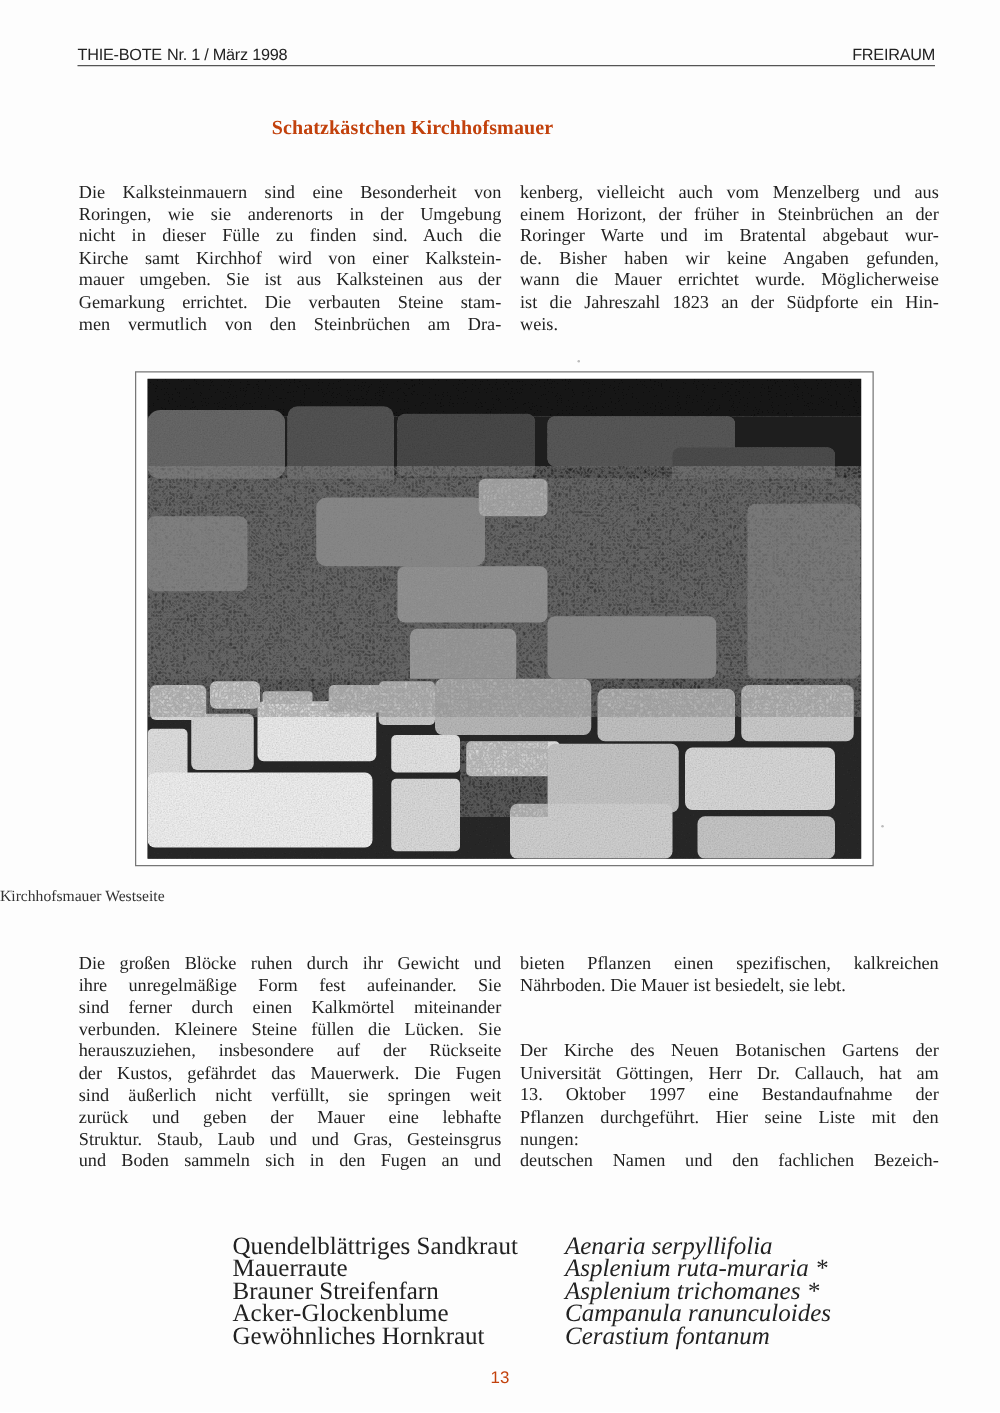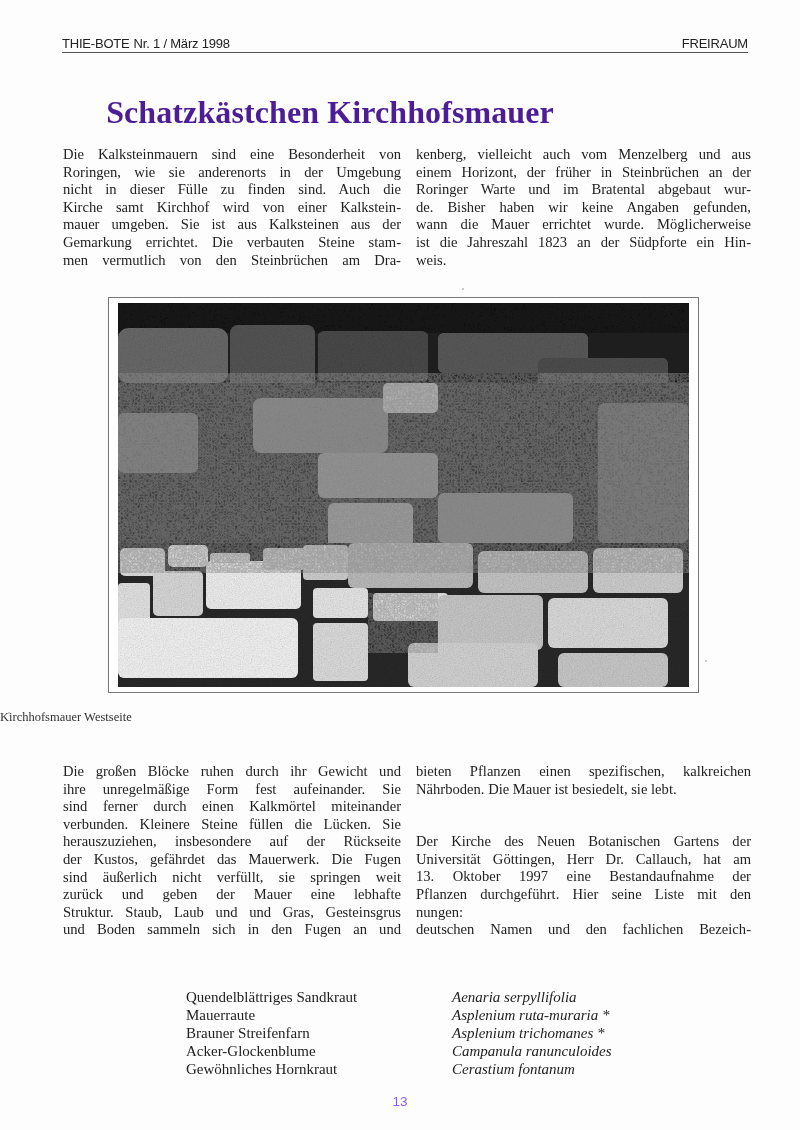--- a/index.html
+++ b/index.html
@@ -7,21 +7,21 @@
   .page { position: absolute; left: 0; top: 0; width: 800px; height: 1130px; background: #fdfdfd; }
 
   .running-head { position: absolute; left: 62px; top: 36px; width: 686px; height: 18px;
     font-family: "Liberation Sans", sans-serif; font-size: 13px; color: #222; }
   .running-head .left { position: absolute; left: 0; top: 0; letter-spacing: -0.2px; }
   .running-head .left .nr { margin-left: 4px; }
   .running-head .right { position: absolute; right: 0; top: 0; letter-spacing: -0.2px; }
   .head-rule { position: absolute; left: 62px; top: 52px; width: 686px; height: 0; border-top: 1.5px solid #555; }
 
   .title { position: absolute; left: 0; top: 94px; width: 660px; text-align: center;
-    font-family: "Liberation Serif", serif; font-weight: bold; font-size: 32px; color: #4c1d95; letter-spacing: 0.1px; }
+    font-family: "Liberation Serif", serif; font-weight: bold; font-size: 16px; color: #c2410c; letter-spacing: 0.1px; }
 
   .col { position: absolute; font-family: "Liberation Serif", serif; font-size: 14.6px; line-height: 17.6px;
     color: #222; text-align: justify; }
   .col .line { display: block; white-space: nowrap; text-align: justify; text-align-last: justify; }
   .col .line.last { text-align-last: left; }
 
   .c1 { left: 63px; top: 146px; width: 338px; }
   .c2 { left: 416px; top: 146px; width: 335px; }
   .c3 { left: 63px; top: 763px; width: 338px; }
   .c4 { left: 416px; top: 763px; width: 335px; }
@@ -29,27 +29,27 @@
 
   .photo-frame { position: absolute; left: 108px; top: 297px; width: 591px; height: 396px;
     border: 1px solid #777; background: #fff; box-sizing: border-box; }
   .photo { position: absolute; left: 9px; top: 5px; width: 571px; height: 384px; overflow: hidden; background: #2a2a2a; }
   .photo svg { display: block; }
 
   .caption { position: absolute; left: 0; top: 710px; width: 800px; 
     font-family: "Liberation Serif", serif; font-size: 12.5px; color: #333; }
 
   .species { position: absolute; left: 186px; top: 988px; width: 420px;
-    font-family: "Liberation Serif", serif; font-size: 15px; line-height: 18px; color: #222; }
+    font-family: "Liberation Serif", serif; font-size: 20px; line-height: 18px; color: #222; }
   .species .row { display: block; height: 18px; position: relative; }
   .species .de { position: absolute; left: 0; top: 0; white-space: nowrap; }
   .species .lat { position: absolute; left: 240px; top: 0; white-space: nowrap; font-style: italic; margin-left: 26px; }
 
   .page-number { position: absolute; left: 0; top: 1094px; width: 800px; text-align: center;
-    font-family: "Liberation Sans", sans-serif; font-size: 13.5px; color: #8b5cf6; }
+    font-family: "Liberation Sans", sans-serif; font-size: 13.5px; color: #c2410c; }
 
   .speck { position: absolute; width: 2px; height: 2px; background: #bbb; border-radius: 1px; }
 </style>
 </head>
 <body>
 
 <div class="page">
 
   <div class="running-head">
     <span class="left">

